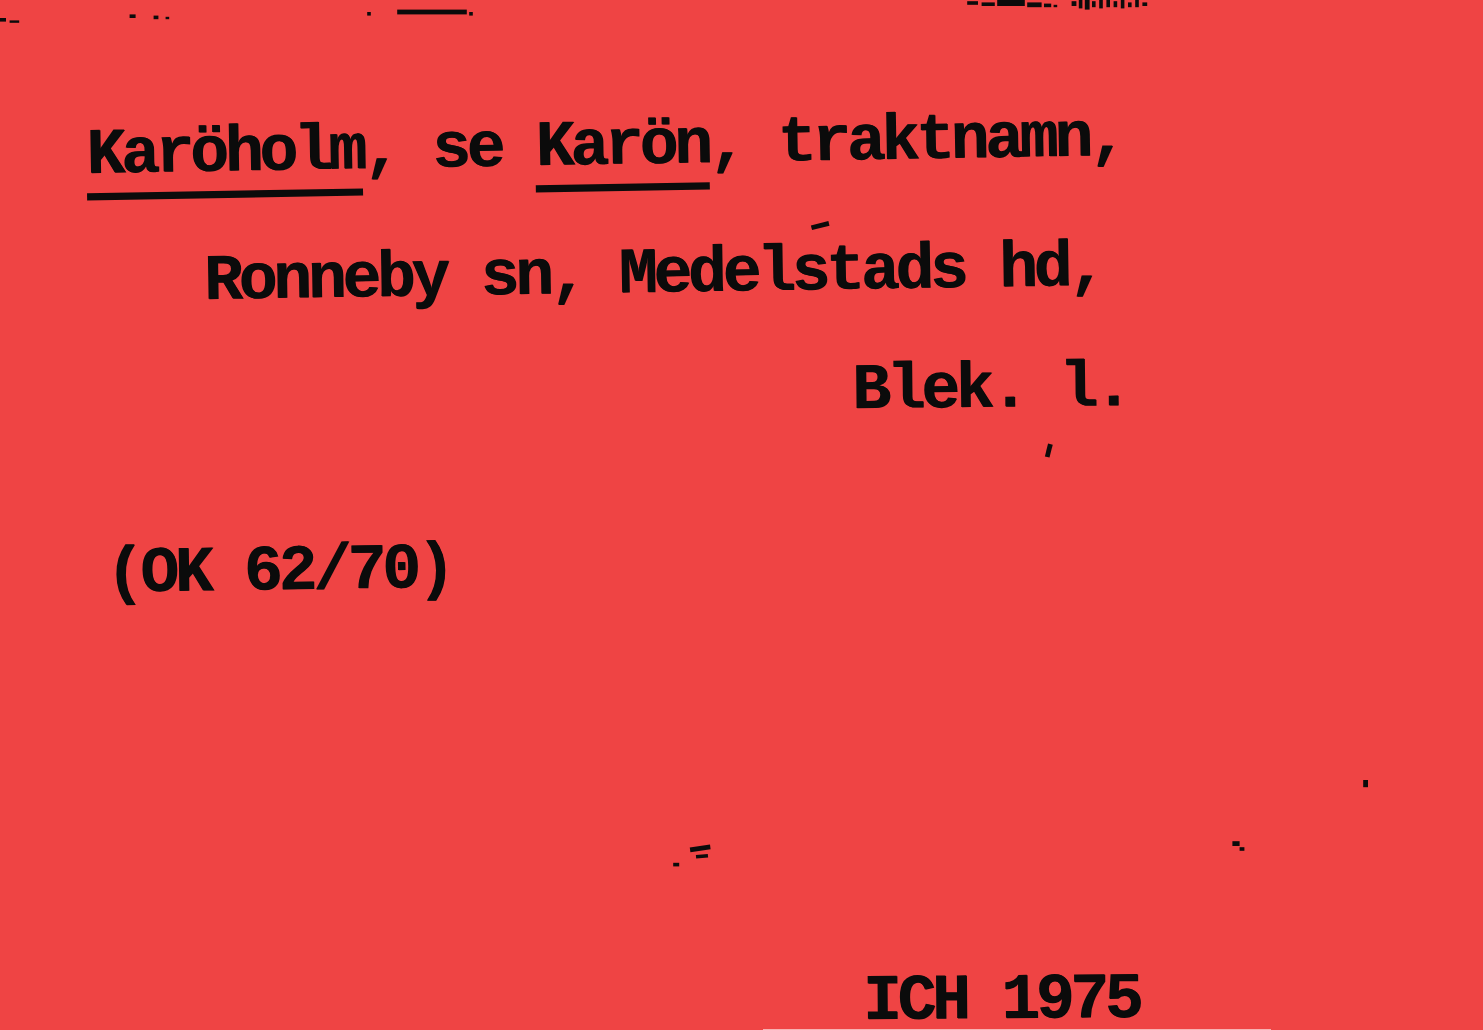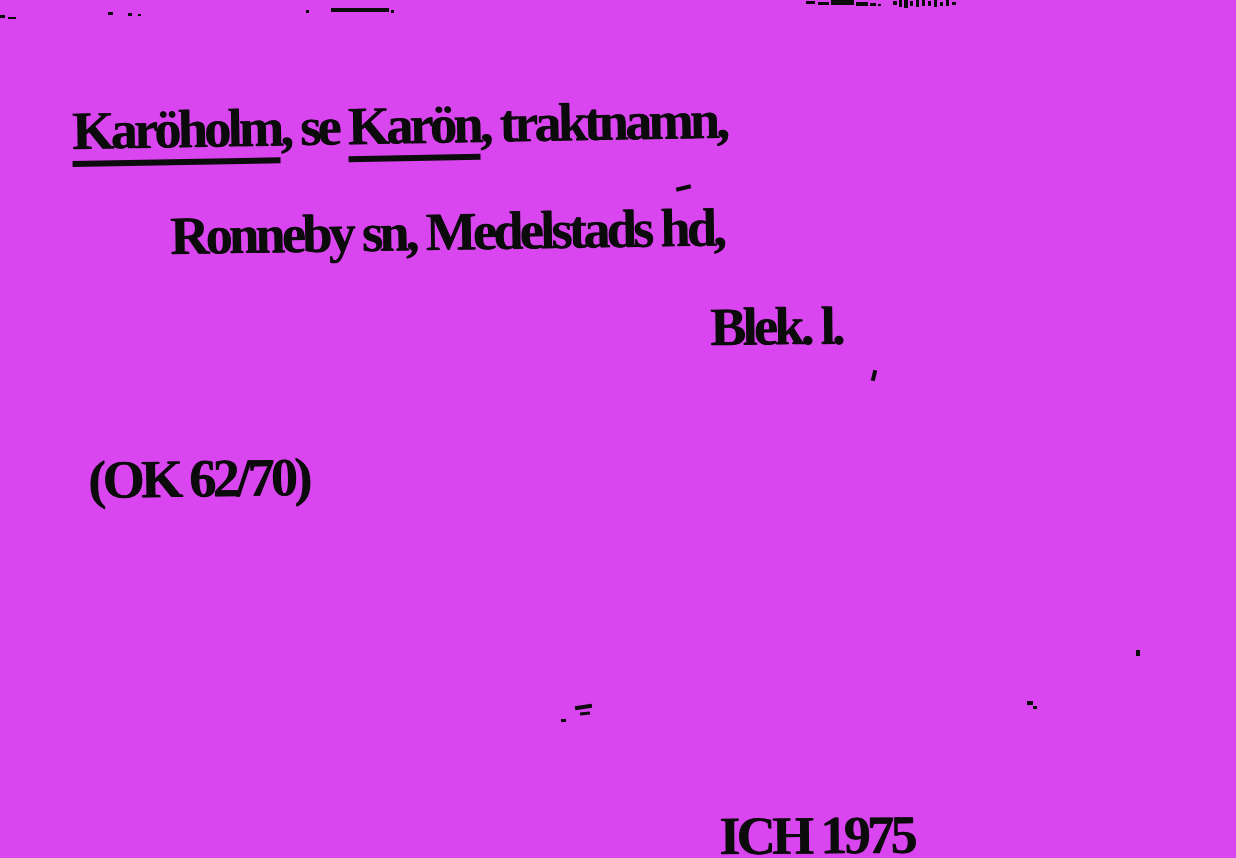--- a/index.html
+++ b/index.html
@@ -4,23 +4,23 @@
 <style>
   html, body {
     margin: 0;
     padding: 0;
     background: #ffffff;
   }
   #scan-page {
     position: relative;
     width: 1236px;
     height: 858px;
-    background: #d946ef;
+    background: #ef4444;
     overflow: hidden;
-    font-family: Liberation Serif, serif;
+    font-family: Liberation Mono, monospace;
     color: #000000;
   }
   .tline {
     position: absolute;
     font-size: 54px;
     line-height: 54px;
     font-weight: bold;
     letter-spacing: -3.6px;
     white-space: pre;
     color: #0b0b0b;

